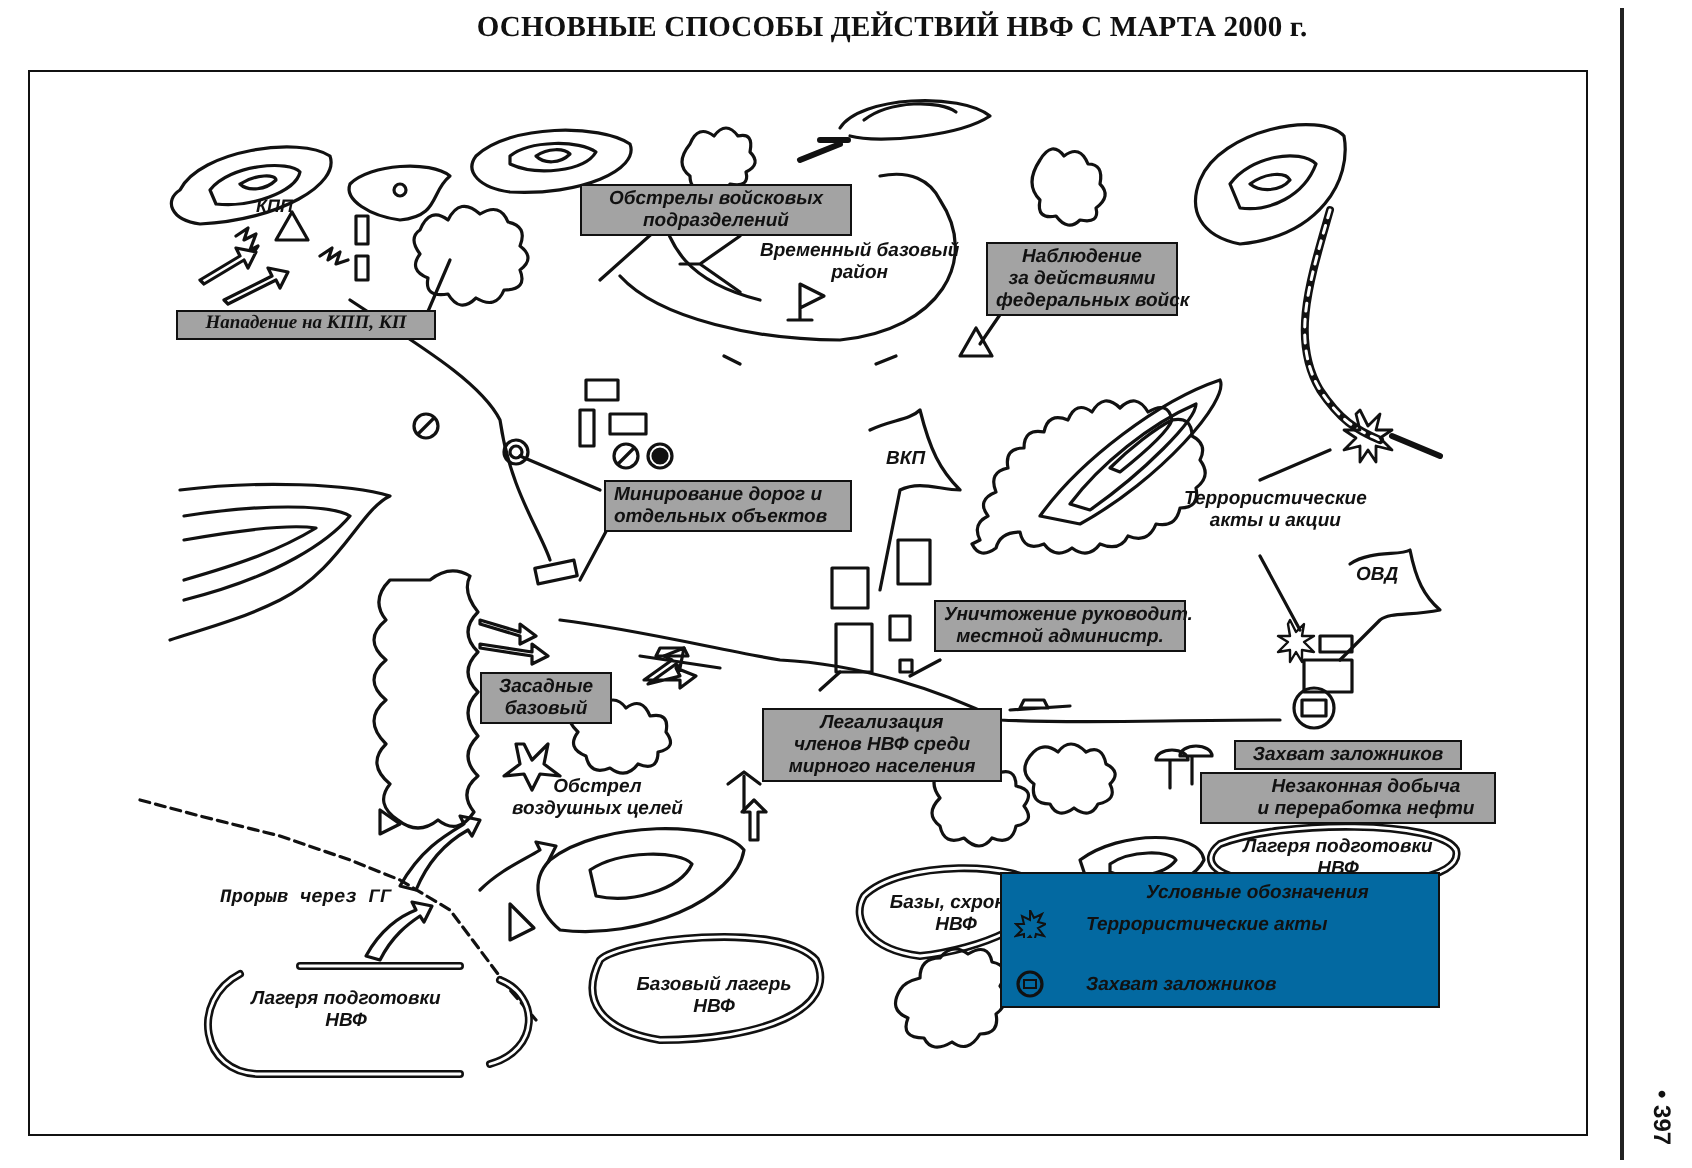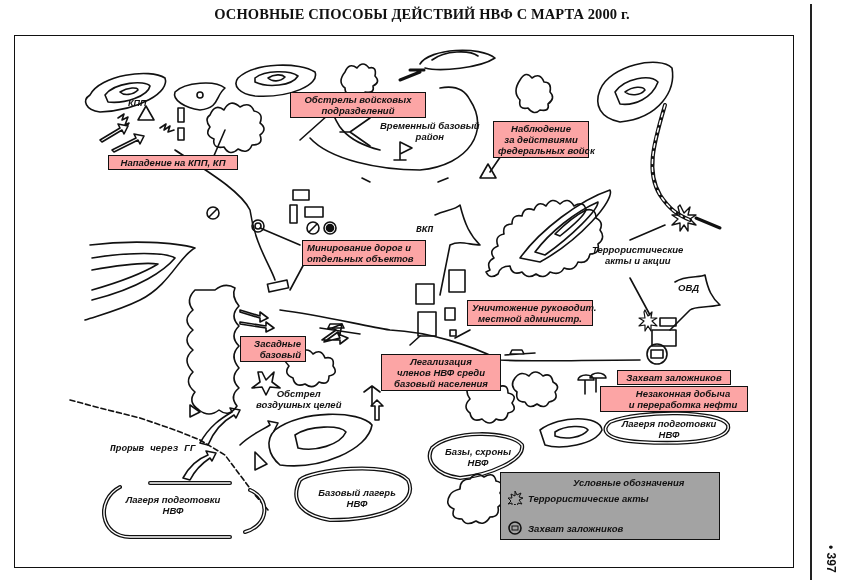--- a/index.html
+++ b/index.html
@@ -1,26 +1,26 @@
 <!DOCTYPE html>
 <html><head>
 <meta charset="utf-8">
 <style>
   html,body{margin:0;padding:0;background:#fff;}
   body{width:846px;height:584px;position:relative;overflow:hidden;font-family:"Liberation Sans",sans-serif;color:#111;}
-  .title{position:absolute;left:172px;top:6px;width:500px;text-align:center;font-family:"Liberation Serif",serif;font-weight:bold;font-size:14.5px;letter-spacing:0.1px;}
+  .title{position:absolute;left:196px;top:6px;width:500px;text-align:center;font-family:"Liberation Serif",serif;font-weight:bold;font-size:14.5px;letter-spacing:0.1px;}
   .frame{position:absolute;left:14px;top:35px;width:780px;height:533px;border:1.5px solid #111;box-sizing:border-box;}
   .vrule{position:absolute;left:810px;top:4px;width:1.5px;height:576px;background:#222;}
   .pagenum{position:absolute;left:814px;top:545px;transform:rotate(90deg);transform-origin:left top;font-weight:bold;font-size:12px;width:40px;left:838px;}
   svg.map{position:absolute;left:0;top:0;}
   .lbl{position:absolute;font-style:italic;font-weight:bold;font-size:9.5px;line-height:11px;text-align:center;white-space:nowrap;}
-  .box{border:1.3px solid #111;background:#fca5a5;padding:1px 4px;}
-  .legend{position:absolute;left:500px;top:472px;width:218px;height:66px;border:1.3px solid #111;background:#a3a3a3;}
+  .box{border:1.3px solid #111;background:#a3a3a3;padding:1px 4px;}
+  .legend{position:absolute;left:500px;top:436px;width:218px;height:66px;border:1.3px solid #111;background:#0369a1;}
   .legend .lt{font-style:italic;font-weight:bold;font-size:9.5px;position:absolute;left:72px;top:4px;}
-  .legend .row{position:absolute;left:6px;font-style:italic;font-weight:bold;font-size:9.5px;display:flex;align-items:center;gap:5px;}
+  .legend .row{position:absolute;left:6px;font-style:italic;font-weight:bold;font-size:9.5px;display:flex;align-items:center;gap:20px;}
 </style>
 </head>
 <body>
 
 <div class="title">ОСНОВНЫЕ СПОСОБЫ ДЕЙСТВИЙ НВФ С  МАРТА 2000 г.</div>
 <div class="frame"></div>
 <div class="vrule"></div>
 <div class="pagenum">• 397</div>
 
 <svg class="map" width="846" height="584" viewBox="0 0 846 584" fill="none" stroke="#111" stroke-width="1.6" stroke-linecap="round" stroke-linejoin="round">
@@ -197,56 +197,56 @@
   <line x1="455" y1="338" x2="470" y2="330"></line>
 
   <path d="M400,160 l0,-18 l12,6 l-12,6 M394,160 l12,0"></path>
   <path d="M350,132 l20,-14 M350,132 l20,14 M340,132 l10,0"></path>
   <path d="M400,80 l20,-8 M410,70 l14,0" stroke-width="3"></path>
 
   <path d="M362,178 l8,4 M438,182 l10,-4"></path>
 </svg>
 
 <div class="lbl" style="left:128px;top:98px;font-size:9px;">КПП</div>
-<div class="lbl box" style="left:108px;top:155px;width:120px;"><span>Нападение на КПП, КП</span></div>
+<div class="lbl box" style="left:88px;top:155px;width:120px;font-family:Liberation Serif, serif;"><span>Нападение на КПП, КП</span></div>
 <div class="lbl box" style="left:290px;top:92px;width:126px;">
   <div>Обстрелы войсковых</div>
   <div>подразделений</div>
 </div>
 <div class="lbl" style="left:380px;top:120px;">
   <div>Временный базовый</div>
   <div>район</div>
 </div>
 <div class="lbl box" style="left:493px;top:121px;width:86px;">
   <div>Наблюдение</div>
   <div>за действиями</div>
   <div>федеральных войск</div>
 </div>
-<div class="lbl" style="left:416px;top:224px;font-family:Liberation Mono, monospace;">ВКП</div>
+<div class="lbl" style="left:443px;top:224px;">ВКП</div>
 <div class="lbl box" style="left:302px;top:240px;width:114px;text-align:left;">
   <div>Минирование дорог и</div>
   <div>отдельных объектов</div>
 </div>
 <div class="lbl" style="left:592px;top:244px;">
   <div>Террористические</div>
   <div>акты и акции</div>
 </div>
 <div class="lbl" style="left:678px;top:282px;">ОВД</div>
 <div class="lbl box" style="left:467px;top:300px;width:116px;">
   <div>Уничтожение руководит.</div>
   <div>местной администр.</div>
 </div>
-<div class="lbl box" style="left:240px;top:336px;width:56px;text-align:right;">
+<div class="lbl box" style="left:240px;top:336px;width:56px;text-align:center;">
   <div>Засадные</div>
   <div>базовый</div>
 </div>
 <div class="lbl box" style="left:381px;top:354px;width:110px;">
   <div>Легализация</div>
   <div>членов НВФ среди</div>
-  <div>базовый населения</div>
+  <div>мирного населения</div>
 </div>
 <div class="lbl box" style="left:617px;top:370px;width:104px;">Захват заложников</div>
 <div class="lbl box" style="left:600px;top:386px;width:120px;padding-left:22px;">
   <div>Незаконная добыча</div>
   <div>и переработка нефти</div>
 </div>
 <div class="lbl" style="left:617px;top:418px;width:104px;">
   <div>Лагеря подготовки</div>
   <div>НВФ</div>
 </div>

